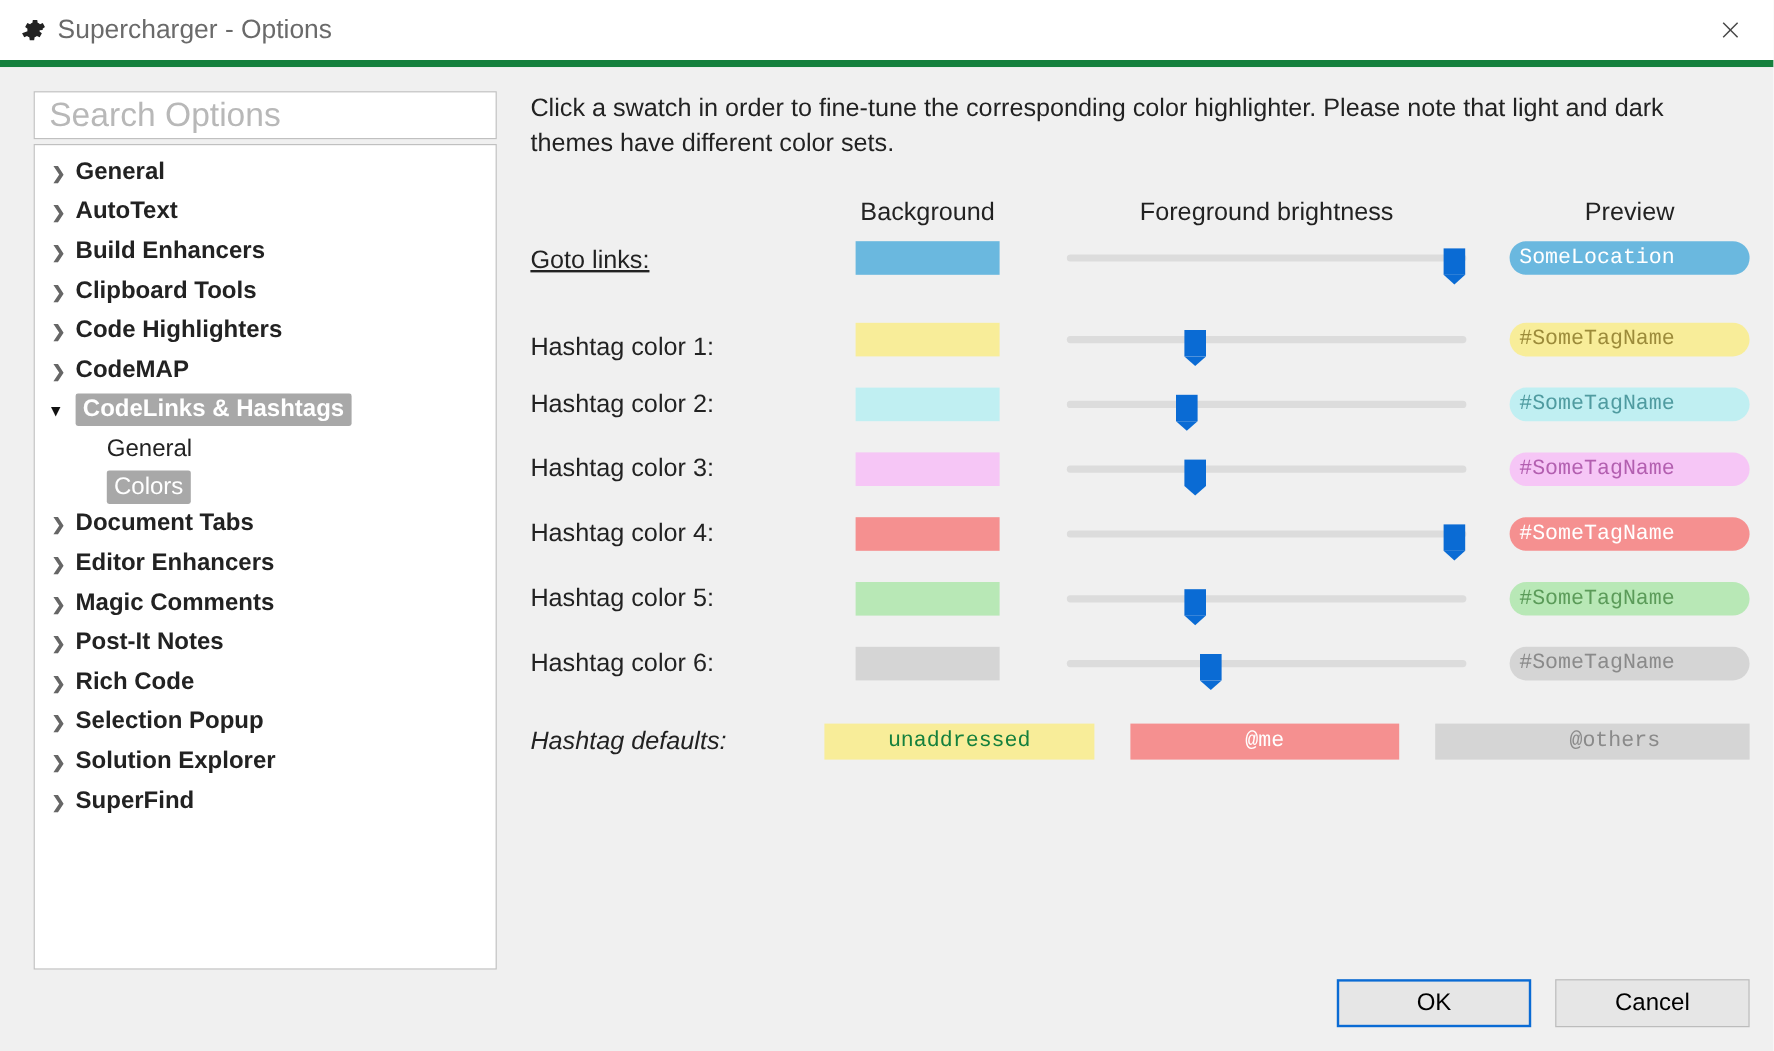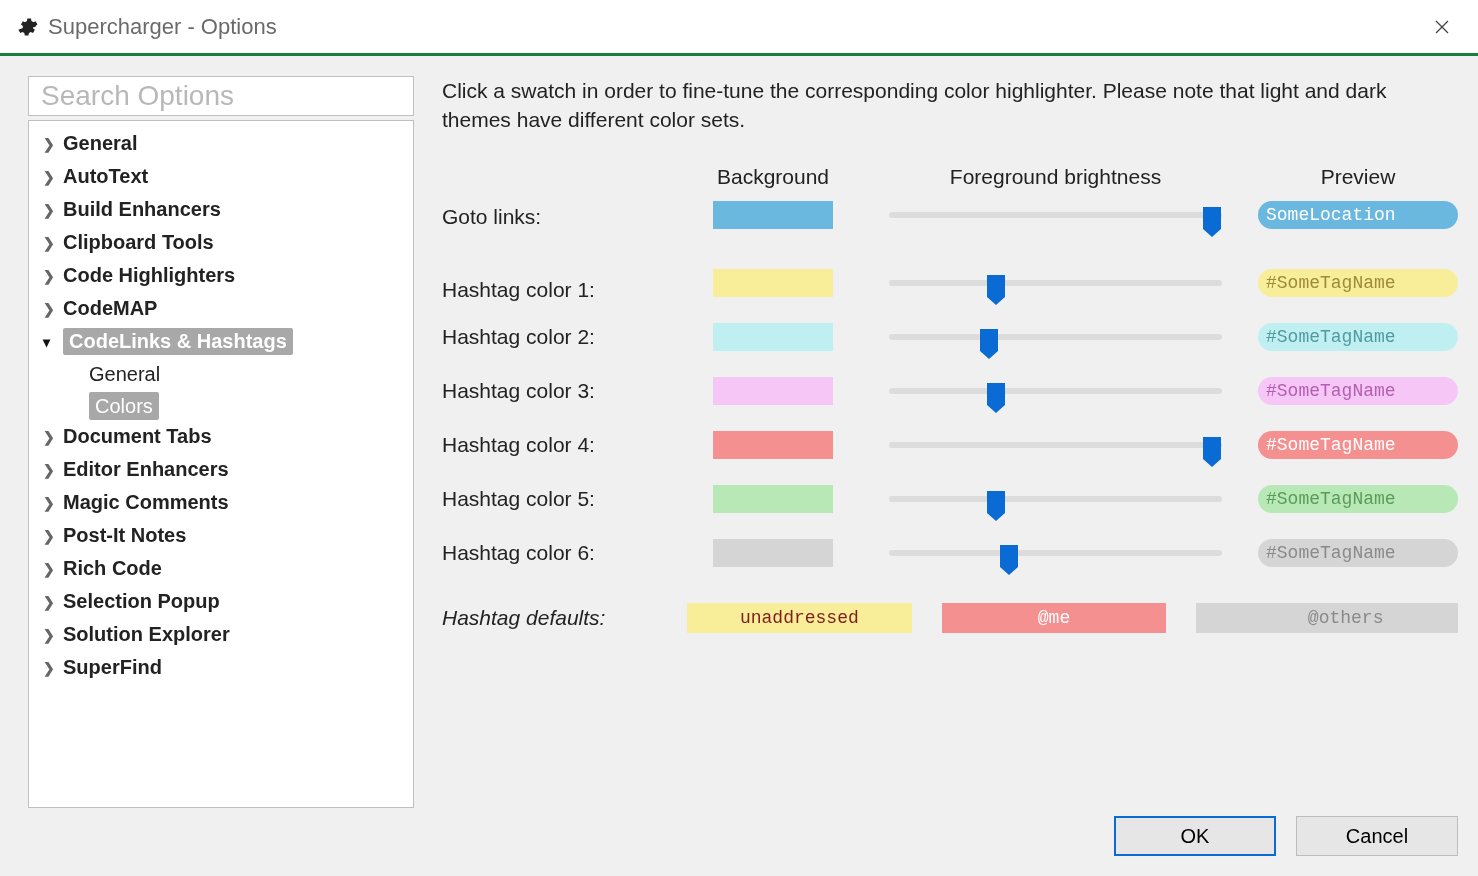--- a/index.html
+++ b/index.html
@@ -1,18 +1,18 @@
 <!DOCTYPE html>
 <html><head>
 <meta charset="utf-8">
 <style>
   * { box-sizing: border-box; margin: 0; padding: 0; }
   body { font-family: "Segoe UI", Arial, sans-serif; background: #fff; color: #222; }
   .window { width: 1478px; height: 876px; display: flex; flex-direction: column; background: #fff; }
-  .titlebar { height: 56px; display: flex; align-items: center; padding: 0 16px; border-bottom: 3px solid #15803d; text-align: center; }
+  .titlebar { height: 56px; display: flex; align-items: center; padding: 0 16px; border-bottom: 6px solid #15803d; text-align: center; }
   .titlebar .gear { width: 22px; height: 22px; margin-right: 10px; }
   .titlebar .title { font-size: 22px; color: #6a6a6a; }
   .titlebar .close { margin-left: auto; width: 40px; height: 40px; display: flex; align-items: center; justify-content: center; cursor: pointer; }
   .titlebar .close svg { width: 14px; height: 14px; stroke: #444; }
   .client { flex: 1; background: #f0f0f0; padding: 20px 20px 20px 28px; display: flex; flex-direction: column; }
   .body { flex: 1; display: flex; gap: 28px; }
   .sidebar { width: 386px; display: flex; flex-direction: column; }
   .search { height: 40px; background: #fff; border: 1px solid #c0c0c0; padding: 0 12px; font-size: 28px; outline: none; color: #333; }
   .search::placeholder { color: #b8b8b8; }
   .tree { flex: 1; border: 1px solid #c0c0c0; background: #fff; margin-top: 4px; padding: 6px 0; overflow: auto; }
@@ -145,21 +145,21 @@
       <div class="main">
         <div class="desc">Click a swatch in order to fine-tune the corresponding color highlighter. Please note that light and dark themes have different color sets.</div>
 
         <div class="grid" id="grid">
           <div class="hdr-row">
             <div></div>
             <div class="hdr bg">Background</div>
             <div class="hdr">Foreground brightness</div>
             <div class="hdr">Preview</div>
           </div>
-        <div class="row-label" style="margin-bottom: 36px;">Goto links:</div>
+        <div class="row-label" style="margin-bottom: 36px; text-decoration: underline;">Goto links:</div>
             <div class="swatch" style="background: rgb(106, 184, 223); margin-bottom: 40px;"></div>
             <div class="slider-wrap" style="margin-bottom: 40px;">
               <div class="slider-track"></div>
               <div class="slider-thumb" style="left: 97%;"></div>
             </div>
             <div class="preview" style="background: rgb(106, 184, 223); color: rgb(255, 255, 255); margin-bottom: 40px;">SomeLocation</div>
             <div class="row-label" style="margin-bottom: 12px;">Hashtag color 1:</div>
             <div class="swatch" style="background: rgb(248, 237, 153); margin-bottom: 26px;"></div>
             <div class="slider-wrap" style="margin-bottom: 26px;">
               <div class="slider-track"></div>
@@ -198,21 +198,21 @@
             <div class="swatch" style="background: rgb(213, 213, 213); margin-bottom: 26px;"></div>
             <div class="slider-wrap" style="margin-bottom: 26px;">
               <div class="slider-track"></div>
               <div class="slider-thumb" style="left: 36%;"></div>
             </div>
             <div class="preview" style="background: rgb(213, 213, 213); color: rgb(138, 138, 138); margin-bottom: 26px;">#SomeTagName</div>
           </div>
 
         <div class="defaults-row">
           <div class="row-label">Hashtag defaults:</div>
-          <div class="def-sw" id="def0" style="background: rgb(248, 237, 153); color: #7f1d1d;">unaddressed</div>
+          <div class="def-sw" id="def0" style="background: rgb(248, 237, 153); color: #15803d;">unaddressed</div>
           <div class="def-sw" id="def1" style="background: rgb(245, 144, 144); color: rgb(255, 255, 255);">@me</div>
           <div class="def-sw" id="def2" style="background: rgb(213, 213, 213); color: rgb(138, 138, 138); padding-left: 37px;">@others</div>
         </div>
       </div>
     </div>
 
     <div class="buttons">
       <button class="btn primary">OK</button>
       <button class="btn">Cancel</button>
     </div>

